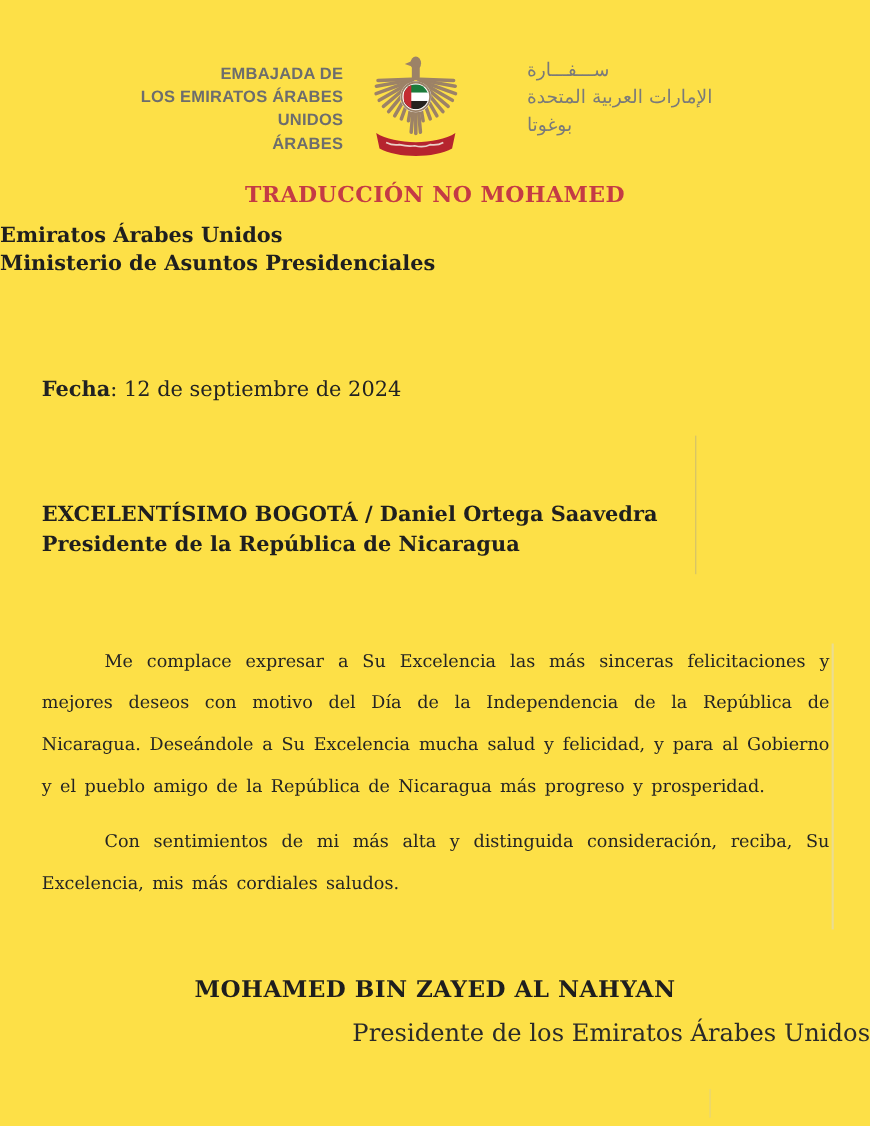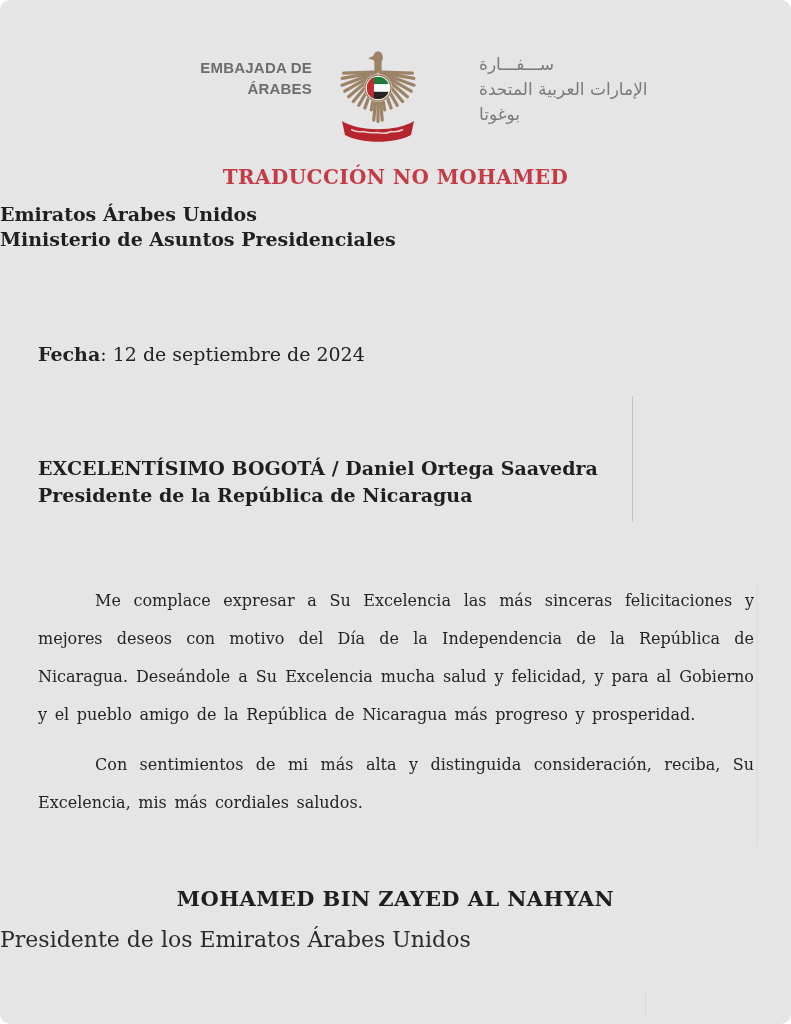--- a/index.html
+++ b/index.html
@@ -2,25 +2,24 @@
 <html lang="es"><head>
 <meta charset="utf-8">
 <style>
   html, body { margin: 0; padding: 0; background: #ffffff; }
 
   .page {
     position: relative;
     width: 791px;
     height: 1024px;
     margin: 0 auto;
-    background: #e5e5e5;
+    background: #fde047;
     font-family: "DejaVu Serif", serif;
     color: #272727;
     overflow: hidden;
-    border-radius: 10px;
   }
 
   
   .letterhead {
     position: absolute;
     top: 48px; left: 0; right: 0;
     display: flex;
     justify-content: center;
     align-items: flex-start;
     gap: 13px;
@@ -104,21 +103,21 @@
     top: 886px; left: 0; width: 100%;
     text-align: center;
     font-size: 21px;
     font-weight: bold;
     letter-spacing: 0.4px;
     color: #1e1e1e;
   }
   .sig-title {
     position: absolute;
     top: 927px; left: 0; width: 100%;
-    text-align: left;
+    text-align: right;
     font-size: 22px;
     color: #2a2a2a;
   }
 
   
   .scan-line-1 {
     position: absolute;
     left: 632px; top: 396px;
     width: 1px; height: 126px;
     background: #9a9a9a;
@@ -140,20 +139,21 @@
   }
 </style>
 </head>
 <body>
 
 <div class="page">
 
   <header class="letterhead">
     <div class="embassy-es">
       <div>EMBAJADA DE</div>
+      <div>LOS EMIRATOS ÁRABES UNIDOS</div>
       <div>ÁRABES</div>
     </div>
 
     <div class="emblem-box">
       <svg viewBox="0 0 106 100" width="106" height="100" aria-hidden="true">
         <defs>
           <clipPath id="flagClip">
               <circle cx="53" cy="40" r="11.3"></circle>
             </clipPath>
         </defs>

